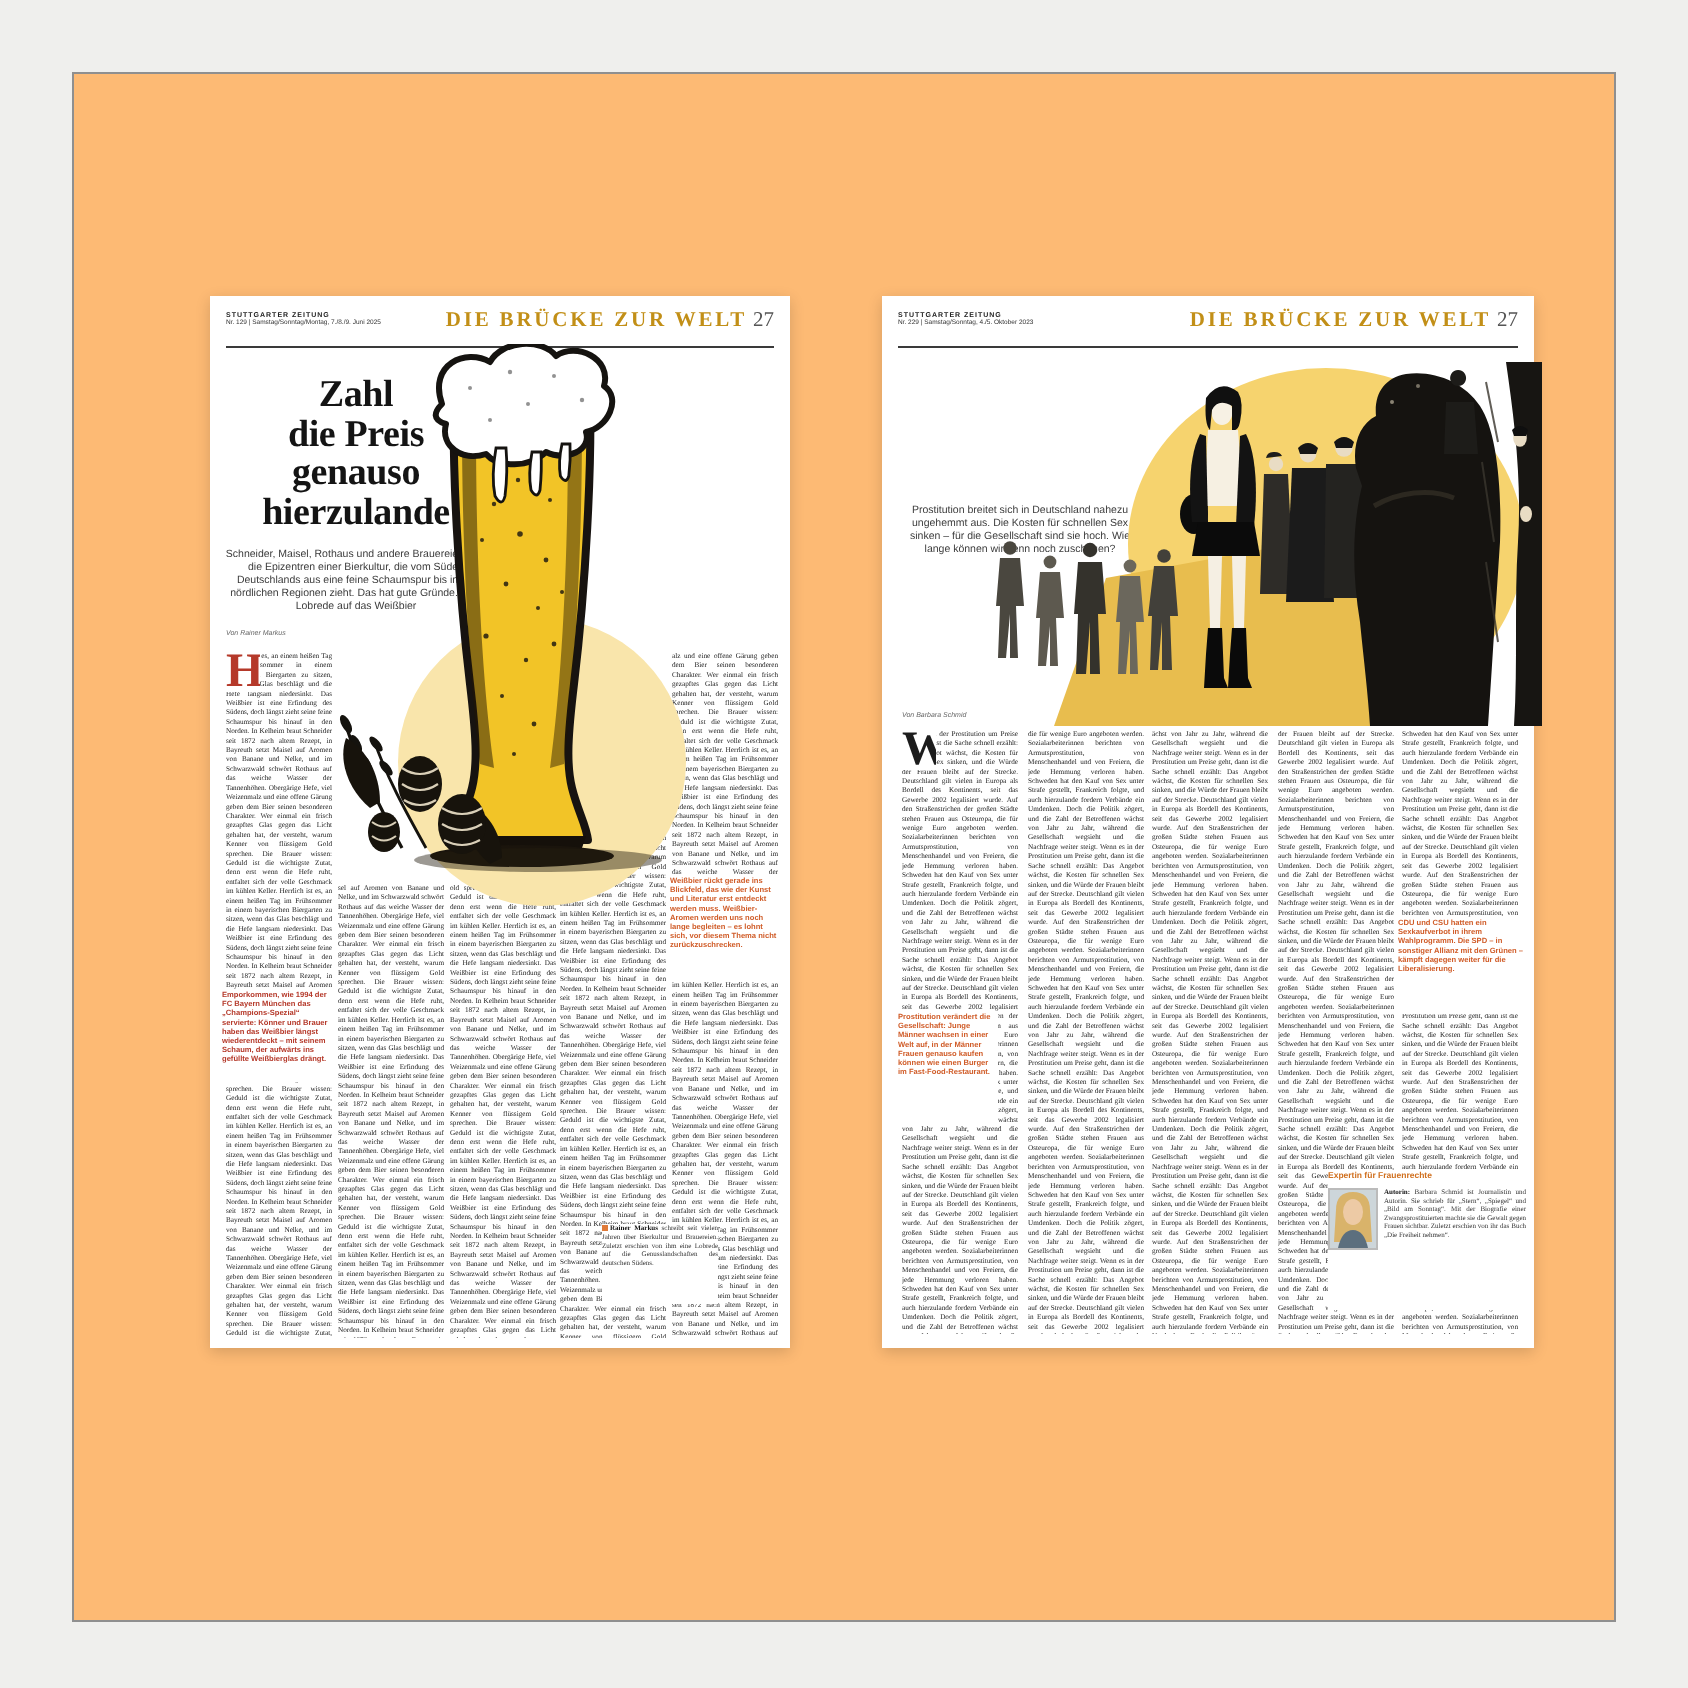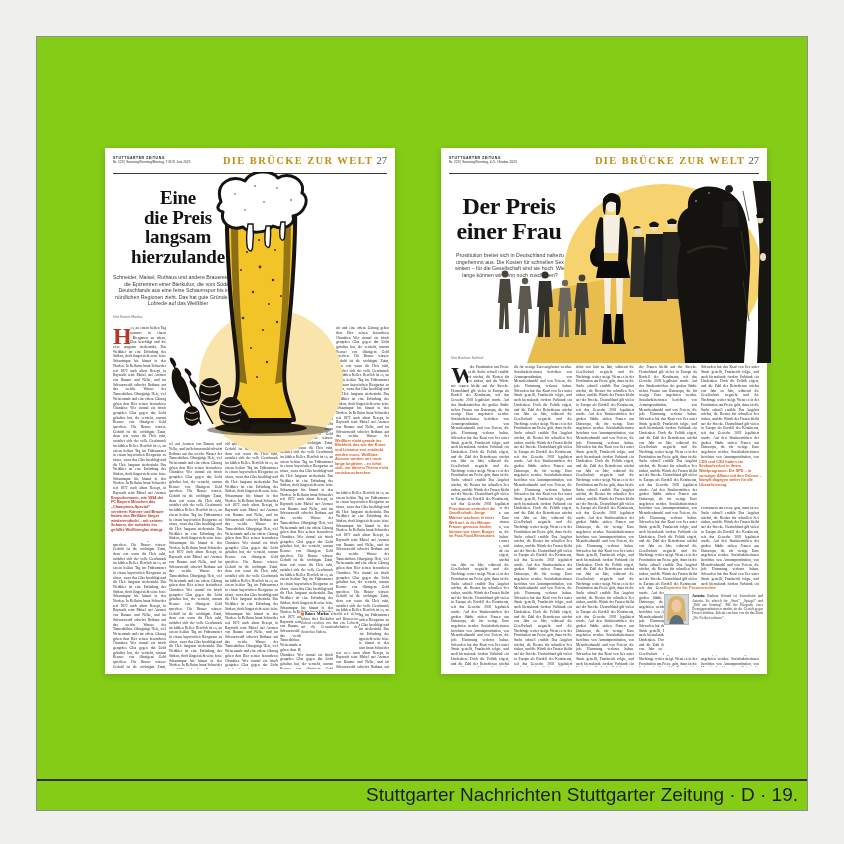--- a/index.html
+++ b/index.html
@@ -3,21 +3,21 @@
 <meta charset="utf-8">
 <style>
   html,body{margin:0;padding:0;}
   body{
     width:844px;height:844px;position:relative;overflow:hidden;
     background:#efefed;
     font-family:"Liberation Sans",sans-serif;
   }
   .card{
     position:absolute;left:36px;top:36px;width:772px;height:775px;
-    background:#84cc16;border:1px solid #8f8f8f;box-sizing:border-box;
+    background:#fdba74;border:1px solid #8f8f8f;box-sizing:border-box;
   }
   .caption-bar{
     position:absolute;left:0;right:0;bottom:0;height:29px;
     border-top:2px solid #2e2e2e;
     font-size:19px;line-height:28px;color:#1e1e1e;
     text-align:right;padding-right:9px;
     font-family:"Liberation Sans",sans-serif;
   }
   .page{
     position:absolute;top:111px;background:#ffffff;
@@ -133,23 +133,23 @@
         <div class="l2">Nr. 129 | Samstag/Sonntag/Montag, 7./8./9. Juni 2025</div>
       </div>
     </div>
     <div class="section-title">
       <span>DIE BRÜCKE ZUR WELT</span><span class="pagenum">27</span>
     </div>
     <div class="head-rule"></div>
 
     <div class="hblock">
       <h1>
-        <span>Eine</span><br>
+        <span>Zahl</span><br>
         <span>die Preis</span><br>
-        <span>langsam</span><br>
+        <span>genauso</span><br>
         <span>hierzulande</span>
       </h1>
     </div>
     <div class="standfirst">
       <div class="in">Schneider, Maisel, Rothaus und andere Brauereien sind die Epizentren einer Bierkultur, die vom Süden Deutschlands aus eine feine Schaumspur bis in die nördlichen Regionen zieht. Das hat gute Gründe. Eine Lobrede auf das Weißbier</div>
     </div>
     <div class="byline">
       <div class="in">Von Rainer Markus</div>
     </div>
 
@@ -260,26 +260,20 @@
       <div class="in">
         <div class="l1">STUTTGARTER ZEITUNG</div>
         <div class="l2">Nr. 229 | Samstag/Sonntag, 4./5. Oktober 2023</div>
       </div>
     </div>
     <div class="section-title">
       <span>DIE BRÜCKE ZUR WELT</span><span class="pagenum">27</span>
     </div>
     <div class="head-rule"></div>
 
-    <div class="hblock">
-      <h1>
-        <span>Der Preis</span><br>
-        <span>einer Frau</span>
-      </h1>
-    </div>
     <div class="standfirst">
       <div class="in">Prostitution breitet sich in Deutschland nahezu ungehemmt aus. Die Kosten für schnellen Sex sinken – für die Gesellschaft sind sie hoch. Wie lange können wir denn noch zuschauen?</div>
     </div>
     <div class="byline">
       <div class="in">Von Barbara Schmid</div>
     </div>
 
     <svg class="illo street-illo" viewBox="0 0 280 182">
       <ellipse cx="172" cy="91" rx="99" ry="88" fill="#f6d36e"></ellipse>
       <path d="M62 108 L205 82 L240 182 L36 182 Z" fill="#e8bd4e"></path>
@@ -391,16 +385,13 @@
             <path d="M4 29 Q6 20 11.5 20 Q17 20 19 29 Z" fill="#5c6f7e"></path>
           </svg>
         </div>
         <div class="ptxt">
           <div class="in"><b>Autorin:</b><span> Barbara Schmid ist Journalistin und Autorin. Sie schrieb für „Stern“, „Spiegel“ und „Bild am Sonntag“. Mit der Biografie einer Zwangsprostituierten machte sie die Gewalt gegen Frauen sichtbar. Zuletzt erschien von ihr das Buch „Die Freiheit nehmen“.</span></div>
         </div>
       </div>
     </div>
   </article>
 
-  <footer class="caption-bar">
-    <span>Stuttgarter Nachrichten Stuttgarter Zeitung · D · 19.</span>
-  </footer>
 </div>
 
 </body></html>

